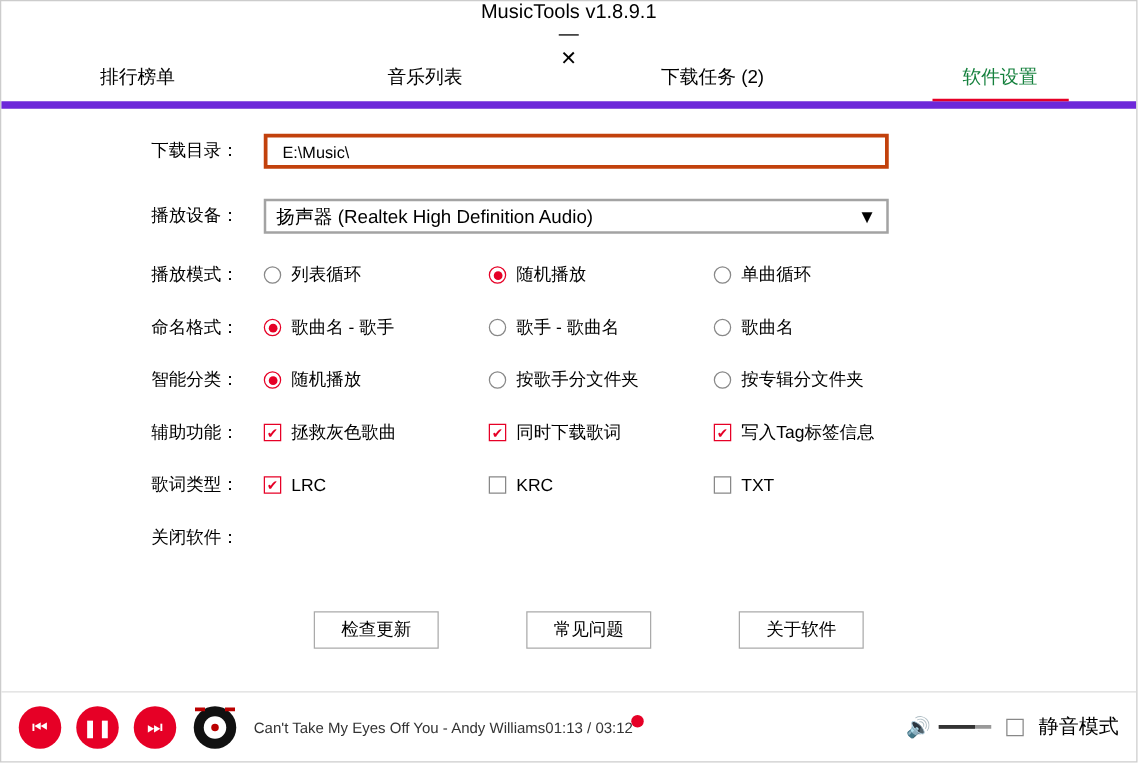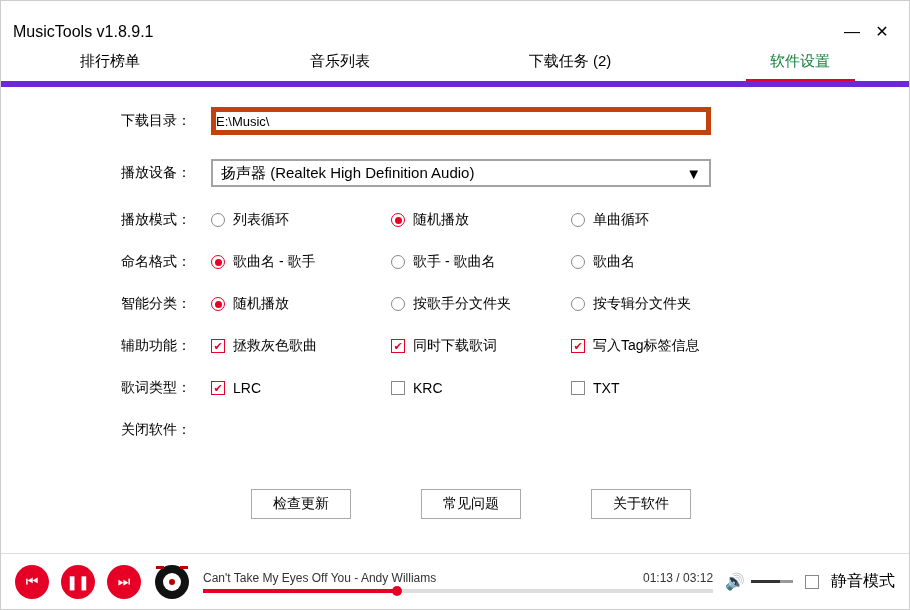--- a/index.html
+++ b/index.html
@@ -1,49 +1,49 @@
 <!DOCTYPE html>
 <html><head>
 <meta charset="utf-8">
 <style>
 * { margin: 0; padding: 0; box-sizing: border-box; font-family: "Microsoft YaHei", sans-serif; }
 body { background: #fff; width: 910px; height: 610px; border: 1px solid #ccc; display: flex; flex-direction: column; }
 
-.titlebar { height: 40px; display: flex; align-items: flex-end; padding: 0 12px; }
+.titlebar { height: 40px; display: flex; align-items: center; padding: 0 12px; flex-direction: column; }
 .titlebar .title { font-size: 16px; flex: 1; }
 .titlebar .wbtn { width: 30px; text-align: center; font-size: 16px; cursor: pointer; }
 
 .tabs { display: flex; height: 46px; border-bottom: 6px solid #6d28d9; gap: 12px; }
 .tab { flex: 1; display: flex; align-items: center; justify-content: center; font-size: 15px; cursor: pointer; position: relative; }
 .tab.active { color: #15803d; }
 .tab.active::after { content: ""; position: absolute; bottom: 0; left: 25%; width: 50%; height: 2px; background: #e60026; }
 
 .settings { flex: 1; padding: 20px 30px 10px 30px; overflow: auto; }
 .row { display: flex; align-items: center; margin-bottom: 24px; }
 .row-label { width: 180px; text-align: right; padding-right: 20px; font-size: 14px; }
 .row-body { flex: 1; display: flex; align-items: center; }
 
-.textinput { flex: 1; max-width: 500px; height: 28px; border: 5px solid #c2410c; padding: 0 0; font-size: 13px; }
+.textinput { flex: 1; max-width: 500px; height: 28px; border: 3px solid #c2410c; padding: 0 12px; font-size: 13px; }
 .selectwrap { flex: 1; max-width: 500px; height: 28px; border: 2px solid #a3a3a3; display: flex; align-items: center; padding: 0 8px; font-size: 15px; cursor: pointer; justify-content: space-between; }
 
 .opt { width: 180px; display: flex; align-items: center; font-size: 14px; cursor: pointer; }
 .radio { width: 14px; height: 14px; border: 1.5px solid #888; border-radius: 50%; margin-right: 8px; display: flex; align-items: center; justify-content: center; flex-shrink: 0; }
 .radio.checked { border-color: #e60026; }
 .radio.checked::after { content: ""; width: 7px; height: 7px; background: #e60026; border-radius: 50%; }
 .check { width: 14px; height: 14px; border: 1.5px solid #888; margin-right: 8px; display: flex; align-items: center; justify-content: center; flex-shrink: 0; font-size: 11px; color: #fff; }
 .check.checked { border-color: #e60026; color: #e60026; }
 
 .btnrow { padding-left: 40px; gap: 70px; margin-top: 26px; }
 .btn { width: 100px; height: 30px; border: 1px solid #aaa; background: #fff; font-size: 14px; cursor: pointer; }
 
 .player { height: 56px; border-top: 1px solid #ddd; display: flex; align-items: center; padding: 0 14px; gap: 12px; }
 .pbtn { width: 34px; height: 34px; border-radius: 50%; background: #e60026; color: #fff; display: flex; align-items: center; justify-content: center; cursor: pointer; font-size: 14px; }
 .cover { width: 38px; height: 38px; display: flex; align-items: center; justify-content: center; background: #fff; }
 .cover svg { width: 36px; height: 36px; }
-.trackarea { flex: 1; display: flex; flex-direction: column; gap: 4px; }
+.trackarea { flex: 1; display: flex; flex-direction: row; gap: 4px; }
 .trackhead { display: flex; justify-content: space-between; font-size: 12px; color: #333; }
 .prog { height: 4px; background: #ddd; position: relative; cursor: pointer; }
 .prog .fill { position: absolute; left: 0; top: 0; bottom: 0; background: #e60026; }
 .prog .knob { position: absolute; top: -3px; width: 10px; height: 10px; border-radius: 50%; background: #e60026; margin-left: -5px; }
 .vol { display: flex; align-items: center; gap: 6px; }
 .volbar { width: 42px; height: 3px; background: #999; position: relative; cursor: pointer; }
 .volbar .vfill { position: absolute; left: 0; top: 0; bottom: 0; background: #333; }
 .mutewrap { display: flex; align-items: center; font-size: 16px; gap: 4px; cursor: pointer; }
 </style>
 </head>

